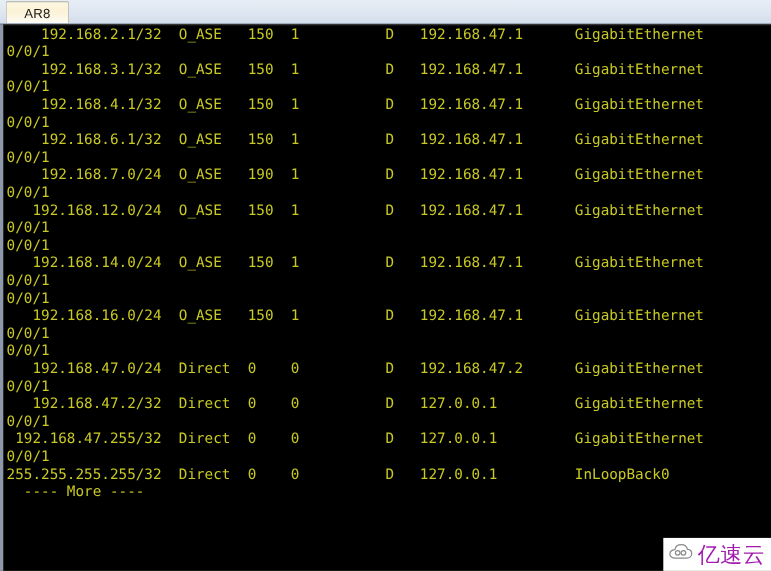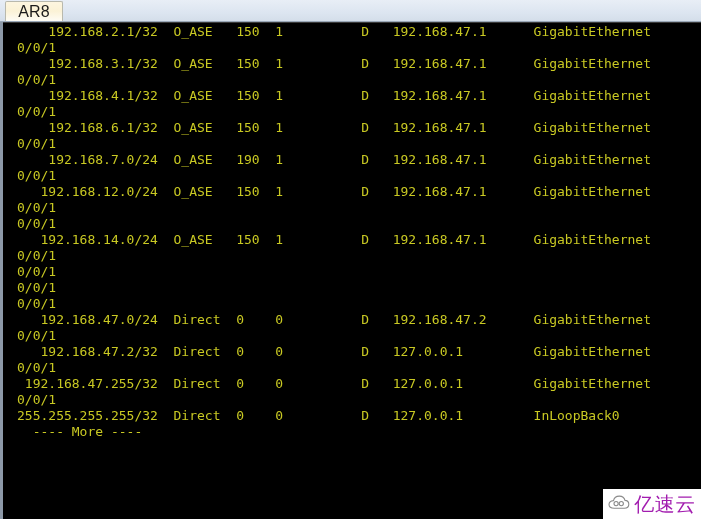--- a/index.html
+++ b/index.html
@@ -55,21 +55,21 @@
     border: 1px solid #b9b9ad;
     border-bottom: none;
     border-radius: 2px 2px 0 0;
     box-sizing: border-box;
     display: flex;
     align-items: center;
     justify-content: center;
   }
   .tab-label {
     font-family: "Liberation Sans", sans-serif;
-    font-size: 16px;
+    font-size: 12px;
     color: #1b1b1b;
     line-height: 1;
     letter-spacing: 0.2px;
   }
 
   
   .console-outer {
     position: absolute;
     left: 0;
     top: 22px;
@@ -87,21 +87,21 @@
     width: 701px;
     height: 1px;
     background: #3a3a3a;
   }
   .console {
     position: absolute;
     left: 0;
     top: 0;
     width: 698px;
     height: 497px;
-    padding: 2px 0 0 11px;
+    padding: 2px 0 0 0;
     box-sizing: border-box;
   }
   .line {
     font-family: "DejaVu Sans Mono", "Liberation Mono", monospace;
     font-size: 13px;
     line-height: 16px;
     height: 16px;
     color: #c9c923;
     white-space: pre;
     padding-left: 3px;
@@ -155,20 +155,21 @@
         <div class="line">    192.168.6.1/32  O_ASE   150  1          D   192.168.47.1      GigabitEthernet</div>
         <div class="line">0/0/1</div>
         <div class="line">    192.168.7.0/24  O_ASE   190  1          D   192.168.47.1      GigabitEthernet</div>
         <div class="line">0/0/1</div>
         <div class="line">   192.168.12.0/24  O_ASE   150  1          D   192.168.47.1      GigabitEthernet</div>
         <div class="line">0/0/1</div>
         <div class="line">0/0/1</div>
         <div class="line">   192.168.14.0/24  O_ASE   150  1          D   192.168.47.1      GigabitEthernet</div>
         <div class="line">0/0/1</div>
         <div class="line">0/0/1</div>
+        <div class="line">   192.168.16.0/24  O_ASE   150  1          D   192.168.47.1      GigabitEthernet</div>
         <div class="line">0/0/1</div>
         <div class="line">0/0/1</div>
         <div class="line">   192.168.47.0/24  Direct  0    0          D   192.168.47.2      GigabitEthernet</div>
         <div class="line">0/0/1</div>
         <div class="line">   192.168.47.2/32  Direct  0    0          D   127.0.0.1         GigabitEthernet</div>
         <div class="line">0/0/1</div>
         <div class="line"> 192.168.47.255/32  Direct  0    0          D   127.0.0.1         GigabitEthernet</div>
         <div class="line">0/0/1</div>
         <div class="line">255.255.255.255/32  Direct  0    0          D   127.0.0.1         InLoopBack0</div>
         <div class="line">  ---- More ----</div>

